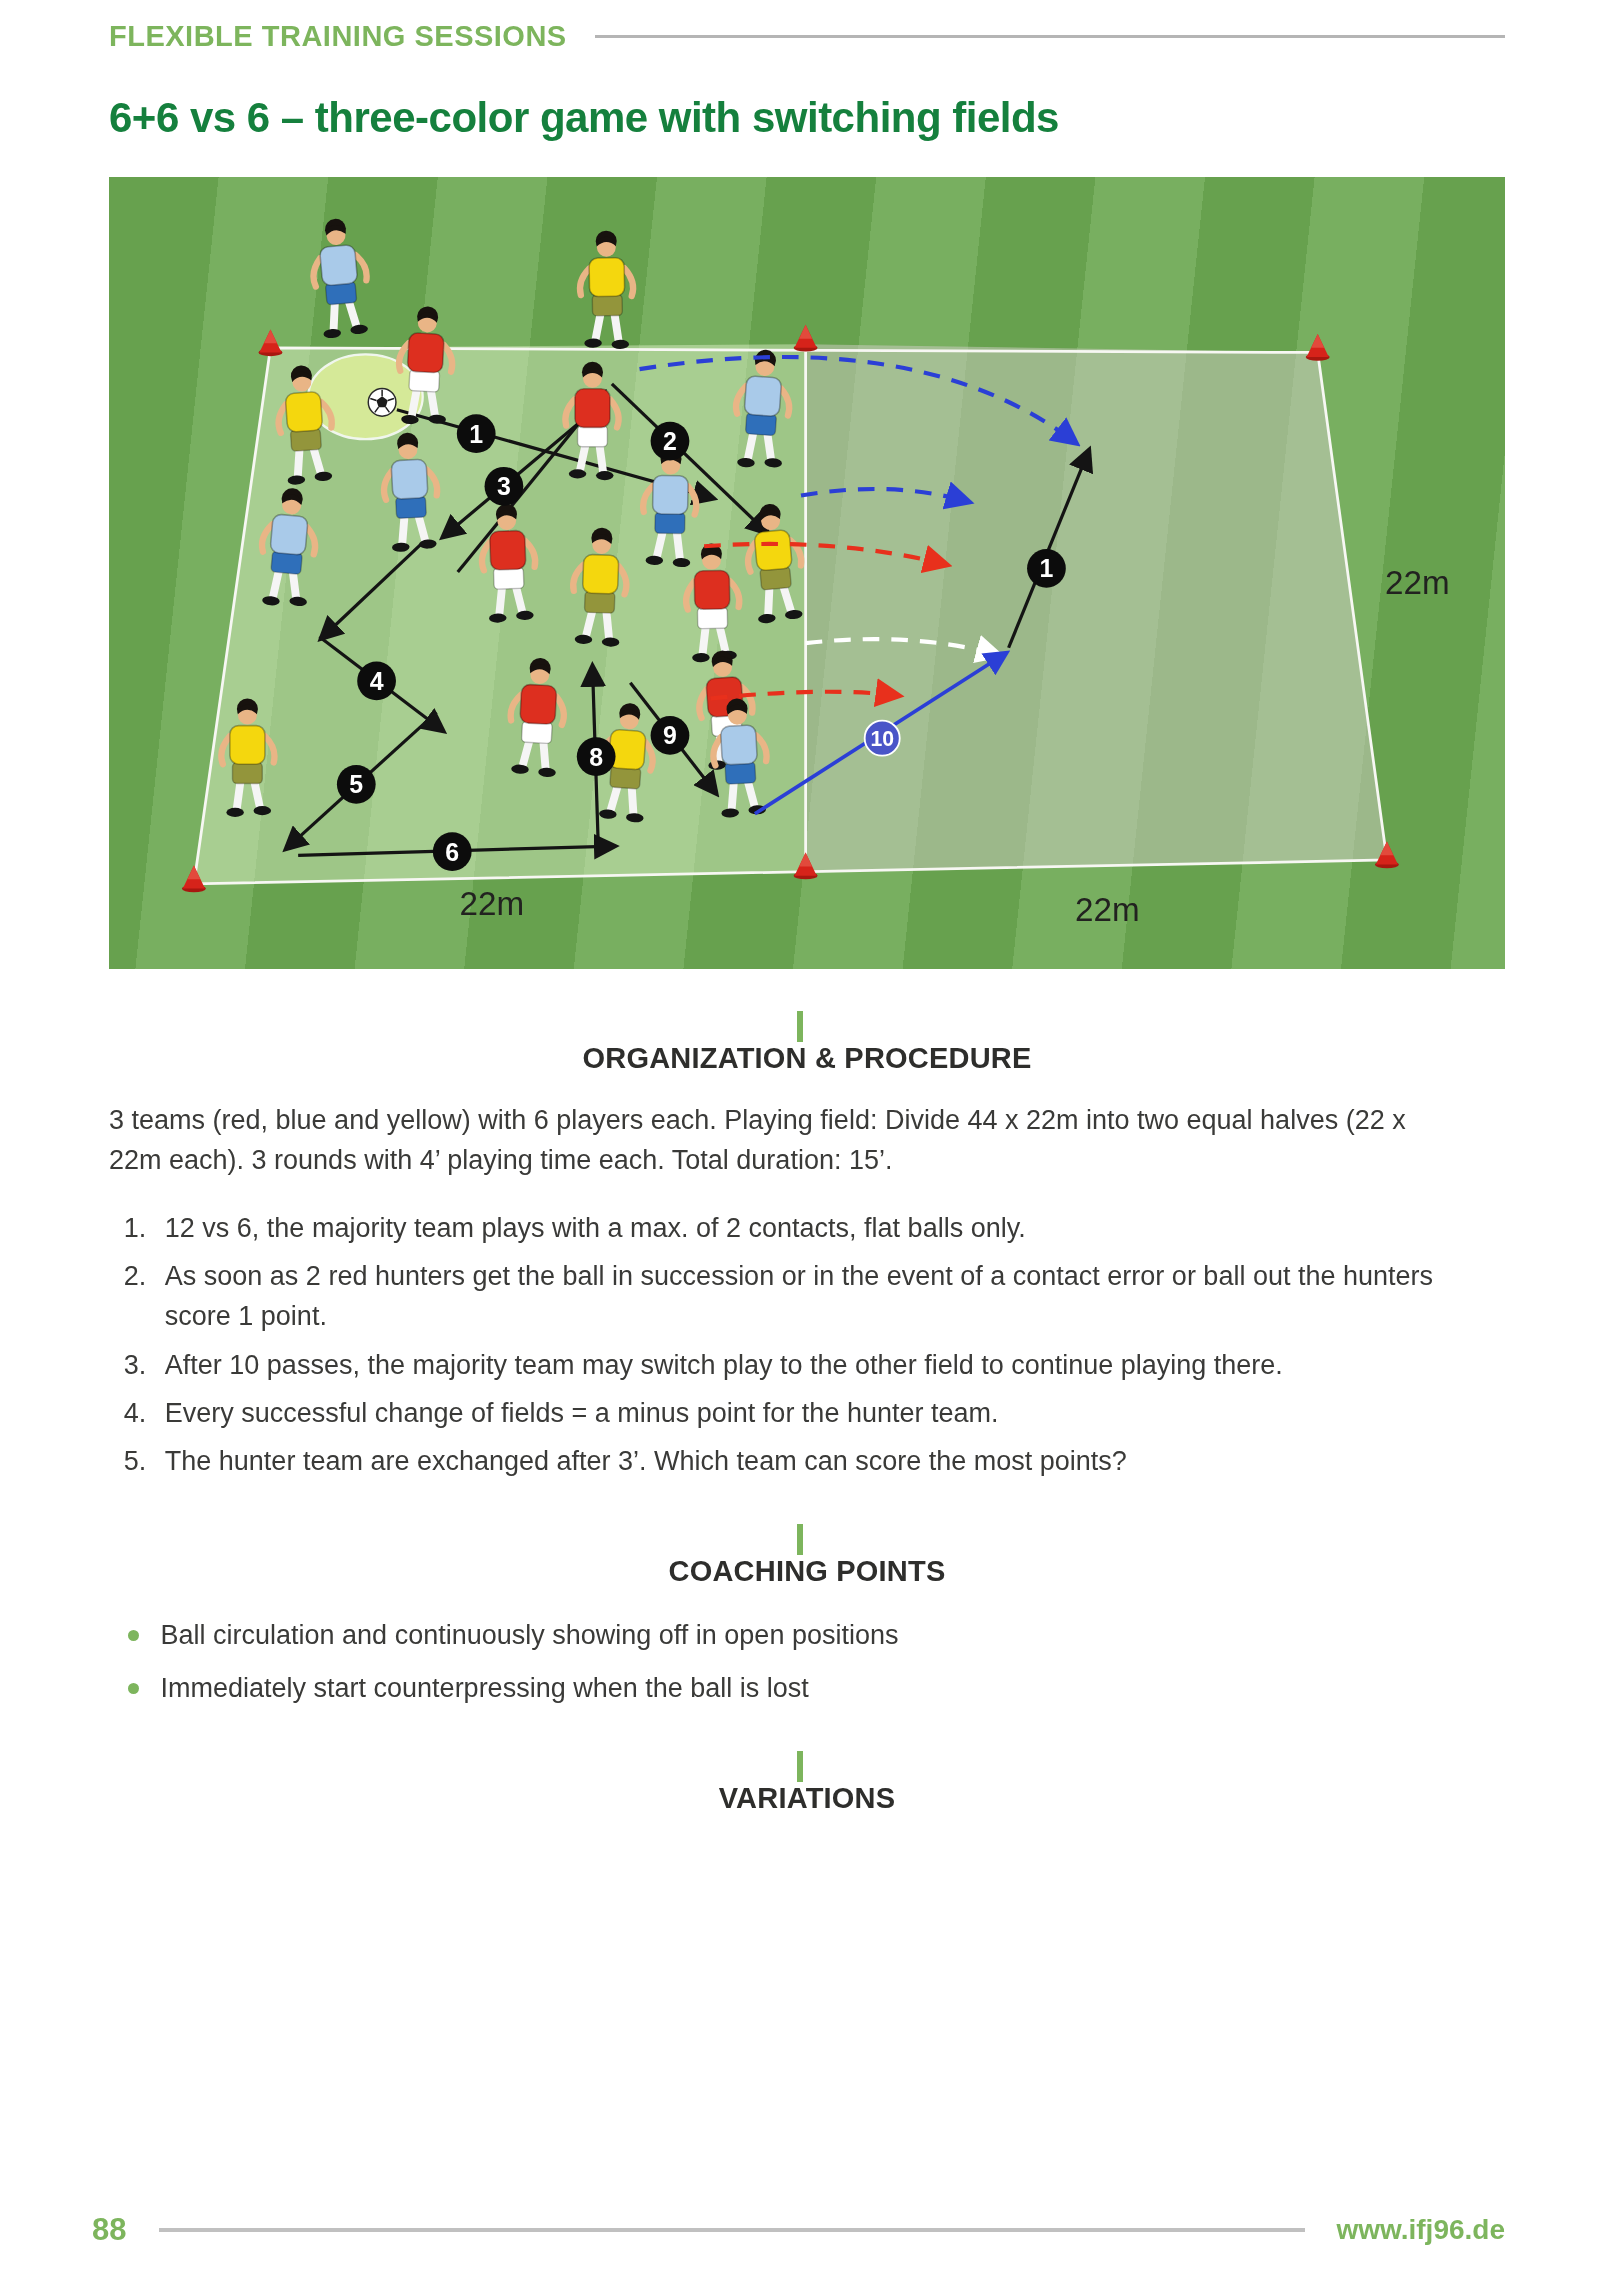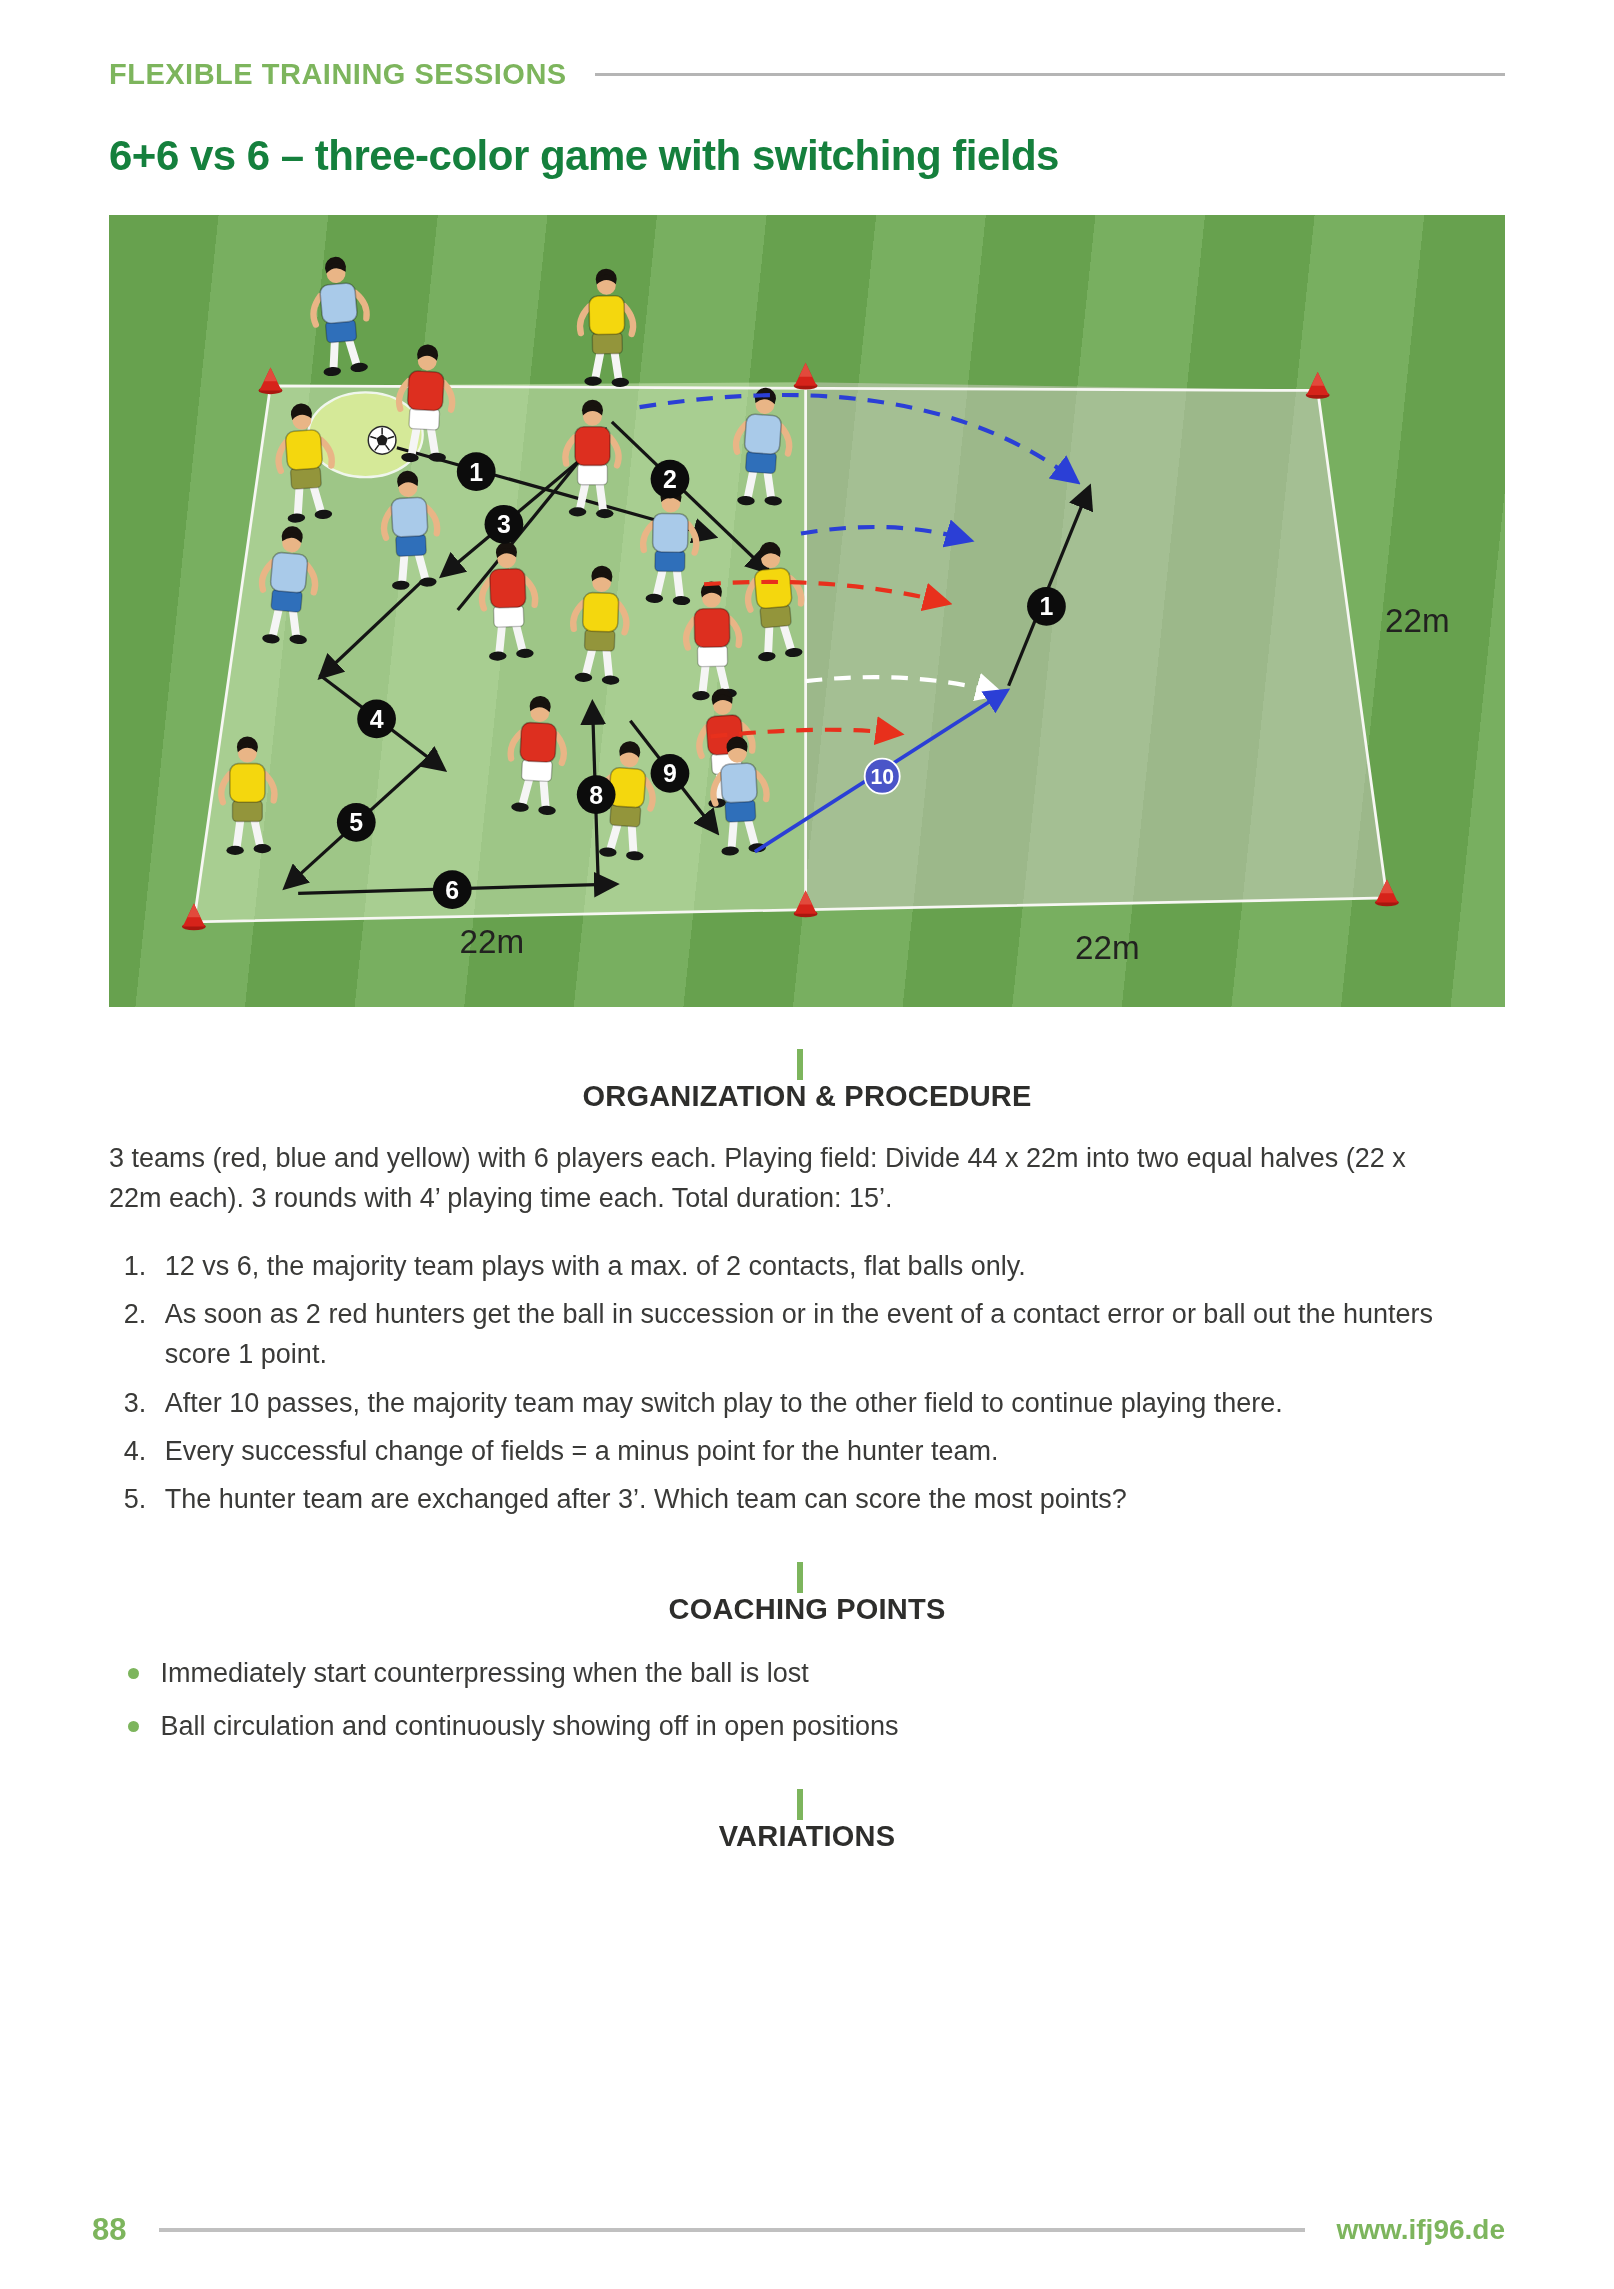--- a/index.html
+++ b/index.html
@@ -2,21 +2,21 @@
 <html style="font-size:14.8px"><head>
 <meta charset="utf-8">
 <style>
   html,body{margin:0;padding:0;background:#e8e8e8;}
   .page{
     width:1614px;height:2290px;background:#ffffff;position:relative;
     font-family:"Liberation Sans", sans-serif;color:#3a3a38;overflow:hidden;margin:0 auto;
   }
   .content{padding:0 109px;}
   
-  .header-row{display:flex;align-items:center;padding-top:58px;}
+  .header-row{display:flex;align-items:center;padding-top:20px;}
   .kicker{font-size:29px;font-weight:700;color:#7db55d;letter-spacing:0.5px;white-space:nowrap;}
   .header-rule{flex:1;height:3.7px;background:#b5b5b5;margin-left:28px;}
   
   h1.title{margin:41px 0 0 0;font-size:42px;line-height:1.15;color:#15803d;font-weight:700;letter-spacing:-0.5px;}
   
   .diagram{
     margin-top:35px;width:1396px;height:792px;position:relative;overflow:hidden;
     background:repeating-linear-gradient(96deg,#67a14e 0 109px,#78af60 109px 218px);
   }
   .diagram svg{position:absolute;inset:0;display:block;}
@@ -437,25 +437,25 @@
     </section>
 
     <section>
       <div class="sec-head">
         <div class="sec-bar"></div>
         <h2>COACHING POINTS</h2>
       </div>
       <ul class="dot-list" id="coaching-list">
           <li>
             <span class="dot"></span>
+            <span>Ball circulation and continuously showing off in open positions</span>
+          </li>
+          <li>
+            <span class="dot"></span>
             <span>Immediately start counterpressing when the ball is lost</span>
-          </li>
-          <li>
-            <span class="dot"></span>
-            <span>Ball circulation and continuously showing off in open positions</span>
           </li>
         </ul>
     </section>
 
     <section>
       <div class="sec-head">
         <div class="sec-bar"></div>
         <h2>VARIATIONS</h2>
       </div>
     </section>

